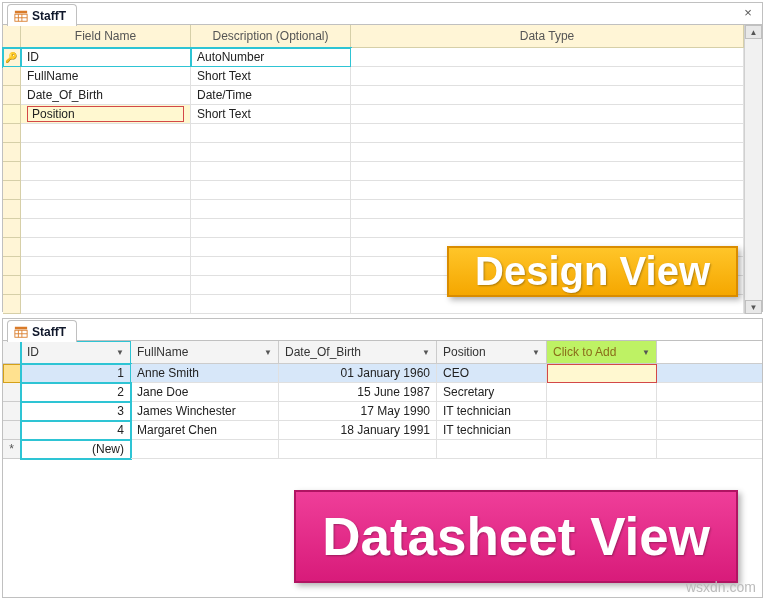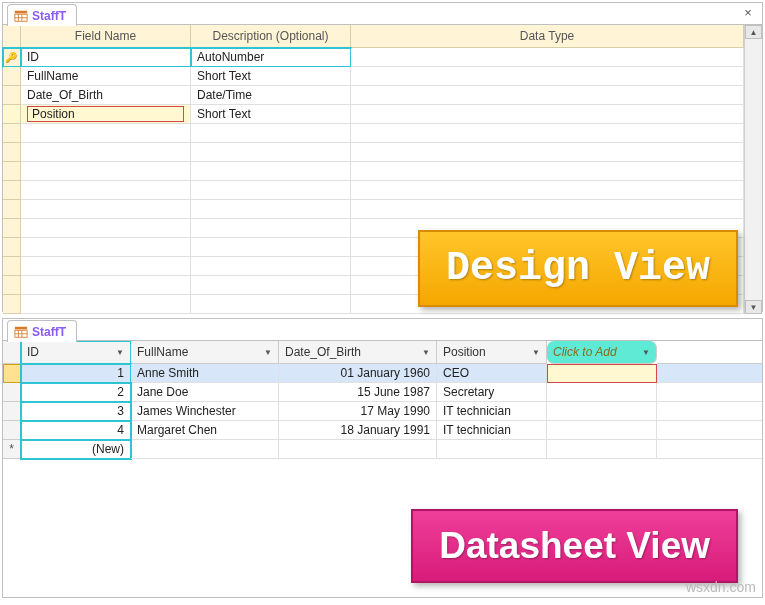--- a/index.html
+++ b/index.html
@@ -2,39 +2,39 @@
 <html><head>
 <meta charset="utf-8">
 <style>
 * { box-sizing: border-box; margin: 0; padding: 0; }
 body { font-family: "Segoe UI", Tahoma, sans-serif; font-size: 12px; background: #fff; width: 765px; }
 .panel { border: 1px solid #c0c0c0; margin: 2px 2px 6px 2px; background: #fff; position: relative; }
 .tab-bar { height: 22px; background: #fff; position: relative; border-bottom: 1px solid #c0c0c0; }
 .tab { display: inline-flex; align-items: center; height: 22px; padding: 0 10px 0 6px; background: #fff; border: 1px solid #c0c0c0; border-bottom: none; border-top-left-radius: 4px; border-top-right-radius: 4px; margin-left: 4px; position: relative; top: 1px; }
 .tab-icon { width: 14px; height: 14px; margin-right: 4px; display: inline-flex; align-items: center; justify-content: center; }
 .tab-icon svg { width: 14px; height: 14px; }
-.tab-name { color: #8b5cf6; font-weight: 600; }
+.tab-name { color: #0f172a; font-weight: 600; }
 .close-btn { position: absolute; right: 6px; top: 2px; width: 16px; height: 16px; font-size: 13px; color: #555; cursor: pointer; text-align: center; line-height: 16px; }
 .design-grid { display: grid; grid-template-columns: 18px 170px 160px 1fr 18px; }
 .dg-head { background: #fff5d6; border-right: 1px solid #d6cfa8; border-bottom: 1px solid #d6cfa8; text-align: center; padding: 4px 0; color: #555; }
 .dg-cell { border-right: 1px solid #e0e0e0; border-bottom: 1px solid #e0e0e0; height: 19px; padding: 1px 6px; color: #222; background: #fff; display: flex; align-items: center; }
 .dg-rowhead { background: #fff5d6; border-right: 1px solid #d6cfa8; border-bottom: 1px solid #d6cfa8; display: flex; align-items: center; justify-content: center; }
 .key-ic { color: #d4a017; font-size: 10px; }
 .sel-row .dg-rowhead, .sel-row .dg-cell.fn { background: #fff8d0; }
 .editbox { border: 1px solid #d34848; width: 100%; height: 100%; padding: 0 4px; display: flex; align-items: center; }
 .hl-row .dg-rowhead { outline: 2px solid #2ec4d4; outline-offset: -1px; }
 .hl-row .dg-cell.fn, .hl-row .dg-cell.dt { outline: 2px solid #2ec4d4; outline-offset: -1px; }
 .dg-scroll { width: 18px; background: #f1f1f1; border-left: 1px solid #d0d0d0; }
 .dg-scroll .arrow { height: 14px; background: #e8e8e8; border: 1px solid #c0c0c0; display: flex; align-items: center; justify-content: center; font-size: 8px; color: #555; }
-.badge { position: absolute; right: 24px; bottom: 4px; background: linear-gradient(#ffc529,#f5a700); border: 2px solid #d98c00; padding: 14px 26px; font-size: 40px; font-weight: 700; color: #fff; text-shadow: 1px 1px 2px rgba(0,0,0,.3); box-shadow: 3px 3px 6px rgba(0,0,0,.3); font-family: Liberation Mono, monospace; }
-.badge-pink { position: absolute; right: 24px; bottom: 14px; background: linear-gradient(#ef3e99,#d81b7a); border: 2px solid #b01462; padding: 14px 26px; font-size: 37px; font-weight: 700; color: #fff; text-shadow: 1px 1px 2px rgba(0,0,0,.3); box-shadow: 3px 3px 6px rgba(0,0,0,.3); }
+.badge { position: absolute; right: 24px; bottom: 14px; background: linear-gradient(#ffc529,#f5a700); border: 2px solid #d98c00; padding: 1px 26px; font-size: 40px; font-weight: 700; color: #fff; text-shadow: 1px 1px 2px rgba(0,0,0,.3); box-shadow: 3px 3px 6px rgba(0,0,0,.3); font-family: Liberation Sans, sans-serif; }
+.badge-pink { position: absolute; right: 24px; bottom: 14px; background: linear-gradient(#ef3e99,#d81b7a); border: 2px solid #b01462; padding: 14px 26px; font-size: 53px; font-weight: 700; color: #fff; text-shadow: 1px 1px 2px rgba(0,0,0,.3); box-shadow: 3px 3px 6px rgba(0,0,0,.3); }
 .ds-grid { display: grid; grid-template-columns: 18px 110px 148px 158px 110px 110px 1fr; }
 .ds-head { background: #f4f4f4; border-right: 1px solid #ccc; border-bottom: 1px solid #ccc; padding: 4px 6px; display: flex; align-items: center; justify-content: space-between; color: #333; }
 .ds-head .drop { font-size: 8px; color: #555; }
-.ds-head.click { background: #5eead4; font-style: italic; color: #8a6d1a; border-radius: 7px; }
+.ds-head.click { background: #bef264; color: #8a6d1a; }
 .ds-cell { border-right: 1px solid #e0e0e0; border-bottom: 1px solid #e0e0e0; height: 19px; padding: 1px 6px; color: #222; display: flex; align-items: center; }
 .ds-cell.right { justify-content: flex-end; }
 .ds-rowhead { background: #f4f4f4; border-right: 1px solid #ccc; border-bottom: 1px solid #ccc; display: flex; align-items: center; justify-content: center; font-size: 12px; color: #555; }
 .sel-drow .ds-rowhead { background: #ffe18f; border: 1px solid #d4a017; }
 .sel-drow .ds-cell { background: #d7e7f9; }
 .sel-drow .ds-cell.editing { background: #fff8d0; border: 1px solid #d34848; }
 .hl-id .ds-head:nth-child(2), .hl-id .ds-rowhead + .ds-cell { outline: 2px solid #2ec4d4; outline-offset: -1px; }
 .watermark { position: absolute; right: 6px; bottom: 2px; font-size: 14px; color: #bbb; }
 .panel2 { height: 280px; }
 </style>

